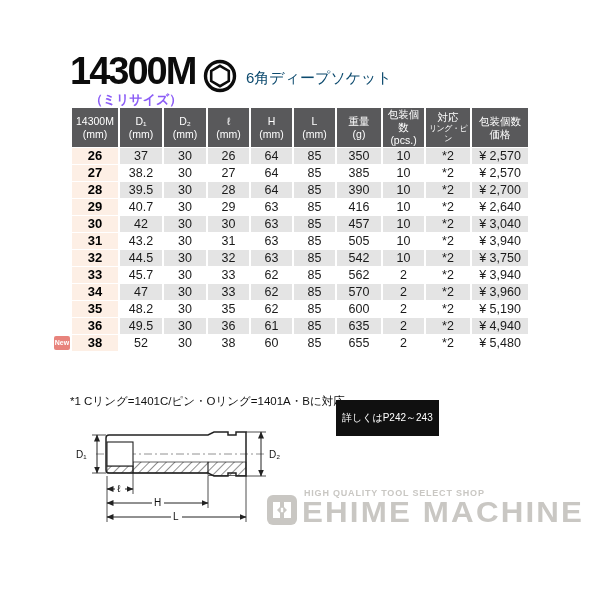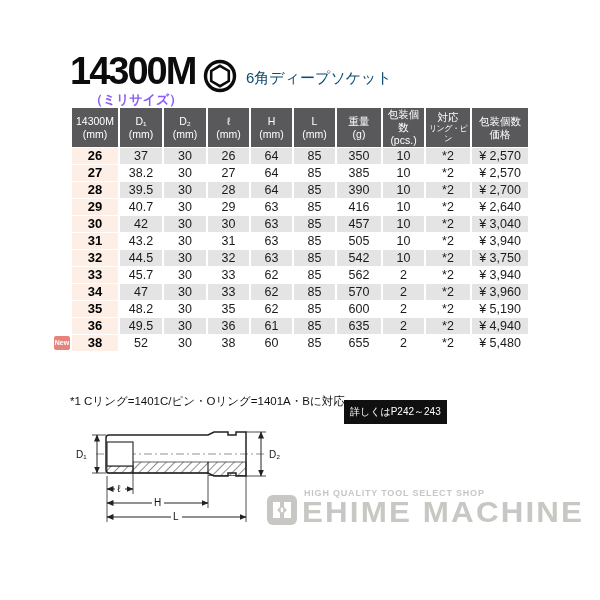--- a/index.html
+++ b/index.html
@@ -22,22 +22,22 @@
   table.spec td{font-size:12.5px;text-align:center;height:16px;line-height:16px;padding:0;
                 white-space:nowrap;color:#1a1a1a;}
   table.spec tr.alt td{background:#e4e4e4;}
   table.spec td.size{background:#fdefe5;font-weight:bold;font-size:13px;color:#000;position:relative;}
   table.spec tr.alt td.size{background:#fdefe5;}
   .new-badge{position:absolute;left:-18px;top:1px;width:16px;height:14px;background:#e8837c;
              color:#fff;font-size:7px;line-height:14px;font-weight:bold;border-radius:2px;text-align:center;}
 
   
   .notes{left:70px;top:394px;font-size:11.5px;line-height:15.5px;color:#111;}
-  .detail-ref{left:344px;top:400px;background:#101010;color:#fff;font-size:10px;
-              padding:6px 6px;line-height:12px;}
+  .detail-ref{left:336px;top:400px;background:#101010;color:#fff;font-size:10px;
+              padding:12px 6px;line-height:12px;}
 
   
   .diagram{left:70px;top:422px;}
 
   
   .wm-logo{left:266px;top:494px;}
   .wm-tagline{left:304px;top:488px;font-size:9px;font-weight:bold;letter-spacing:0.8px;color:#c9c7c3;}
   .wm-brand{left:302px;top:496px;font-size:29px;font-weight:bold;letter-spacing:2px;color:#c9c7c3;
             transform:scaleX(1.08);transform-origin:left center;white-space:nowrap;}
 </style>

